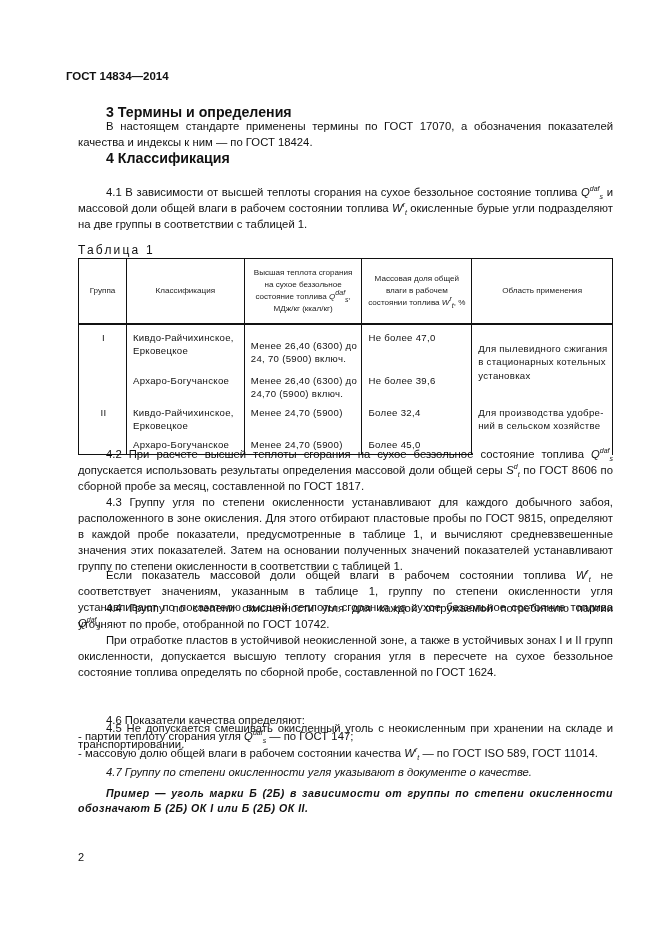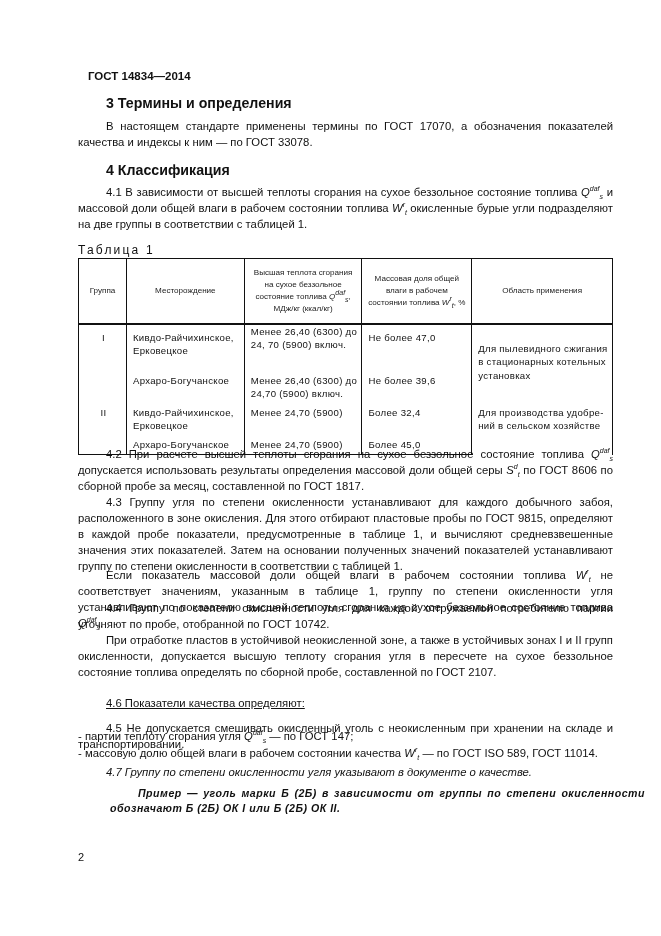--- a/index.html
+++ b/index.html
@@ -2,21 +2,21 @@
 <html><head>
 <meta charset="utf-8">
 <style>
   html, body { margin: 0; padding: 0; background: #ffffff; }
   body {
     width: 661px; height: 936px; position: relative; overflow: hidden;
     font-family: "Liberation Sans", "DejaVu Sans", sans-serif;
     color: #111; font-size: 11.3px; line-height: 1.42;
   }
   .abs { position: absolute; }
-  .doc-header { left: 88px; top: 68px; font-weight: bold; font-size: 11.5px; text-align: center; }
+  .doc-header { left: 66px; top: 68px; font-weight: bold; font-size: 11.5px; text-align: center; }
   .h2 { font-weight: bold; font-size: 14.2px; left: 106px; }
   .para { left: 78px; width: 535px; text-align: justify; text-align-last: left; }
   .ind { text-indent: 28px; }
   sup, sub { font-size: 7px; line-height: 0; font-style: italic; }
   .it { font-style: italic; }
   .table-caption { left: 78px; top: 242px; font-size: 12px; letter-spacing: 2.2px; }
   table.t1 {
     position: absolute; left: 78px; top: 258px; width: 535px;
     border-collapse: collapse; font-size: 9.6px; line-height: 1.4;
   }
@@ -32,50 +32,50 @@
   table.t1 tr.last td { border-bottom: 1.2px solid #111; }
   table.t1 td.grp { text-align: center; }
   .example { font-weight: bold; font-style: italic; font-size: 10.6px; letter-spacing: 0.5px; }
   .page-num { left: 78px; top: 850px; font-size: 11px; }
 </style>
 </head>
 <body>
 
 <div class="abs doc-header">ГОСТ 14834—2014</div>
 
-<div class="abs h2" style="top:93px;">3  Термины и определения</div>
-<div class="abs para ind" style="top:118px;">В настоящем стандарте применены термины по ГОСТ 17070, а обозначения показателей качества и индексы к ним — по ГОСТ 33078.</div>
+<div class="abs h2" style="top:102px;">3  Термины и определения</div>
+<div class="abs para ind" style="top:118px;">В настоящем стандарте применены термины по ГОСТ 17070, а обозначения показателей качества и индексы к ним — по ГОСТ 18424.</div>
 
-<div class="abs h2" style="top:160px;">4  Классификация</div>
+<div class="abs h2" style="top:148px;">4  Классификация</div>
 <div class="abs para ind" style="top:184px;"><span>4.1  В зависимости от высшей теплоты сгорания на сухое беззольное состояние топлива </span><span class="it">Q</span><sup>daf</sup><sub>s</sub><span> и массовой доли общей влаги в рабочем состоянии топлива </span><span class="it">W</span><sup>r</sup><sub>t</sub><span> окисленные бурые угли подразделяют на две группы в соответствии с таблицей 1.</span></div>
 
 <div class="abs table-caption">Таблица 1</div>
 
 <table class="t1">
   <colgroup>
     <col style="width:48px">
       <col style="width:118px">
       <col style="width:118px">
       <col style="width:110px">
       <col style="width:141px">
   </colgroup>
   <thead>
     <tr>
       <th>Группа</th>
-      <th>Месторождение</th>
+      <th>Классификация</th>
       <th><span>Высшая теплота сгорания на сухое беззольное состояние топлива </span><span class="it">Q</span><sup>daf</sup><sub>s</sub><span>, МДж/кг (ккал/кг)</span></th>
       <th><span>Массовая доля общей влаги в рабочем состоянии топлива </span><span class="it">W</span><sup>r</sup><sub>t</sub><span>, %</span></th>
       <th>Область применения</th>
     </tr>
   </thead>
   <tbody>
     <tr style="height:48px">
       <td class="grp" style="padding-top:6px">I</td>
       <td style="padding-top:6px">Кивдо-Райчихинское, Ерковецкое</td>
-      <td style="padding-top:0">Менее 26,40 (6300) до 24, 70 (5900) включ.</td>
+      <td style="padding-top:14px">Менее 26,40 (6300) до 24, 70 (5900) включ.</td>
       <td style="padding-top:6px">Не более 47,0</td>
       <td rowspan="2" style="padding-top:17px">Для пылевидного сжигания в стационарных котельных установках</td>
     </tr>
     <tr style="height:30px">
       <td class="grp"></td>
       <td>Архаро-Богучанское</td>
       <td>Менее 26,40 (6300) до 24,70 (5900) включ.</td>
       <td>Не более 39,6</td>
     </tr>
     <tr style="height:28px">
@@ -94,24 +94,24 @@
   </tbody>
 </table>
 
 <div class="abs para ind" style="top:446px;"><span>4.2  При расчете высшей теплоты сгорания на сухое беззольное состояние топлива </span><span class="it">Q</span><sup>daf</sup><sub>s</sub><span> допускается использовать результаты определения массовой доли общей серы </span><span class="it">S</span><sup>d</sup><sub>t</sub><span> по ГОСТ 8606 по сборной пробе за месяц, составленной по ГОСТ 1817.</span></div>
 
 <div class="abs para ind" style="top:494px;">4.3  Группу угля по степени окисленности устанавливают для каждого добычного забоя, расположенного в зоне окисления. Для этого отбирают пластовые пробы по ГОСТ 9815, определяют в каждой пробе показатели, предусмотренные в таблице 1, и вычисляют средневзвешенные значения этих показателей. Затем на основании полученных значений показателей устанавливают группу по степени окисленности в соответствии с таблицей 1.</div>
 
 <div class="abs para ind" style="top:567px;"><span>Если показатель массовой доли общей влаги в рабочем состоянии топлива </span><span class="it">W</span><sup>r</sup><sub>t</sub><span> не соответствует значениям, указанным в таблице 1, группу по степени окисленности угля устанавливают по показателю высшей теплоты сгорания на сухое беззольное состояние топлива </span><span class="it">Q</span><sup>daf</sup><sub>s</sub><span>.</span></div>
 
 <div class="abs para ind" style="top:600px;">4.4  Группу по степени окисленности угля для каждой отгружаемой потребителю партии уточняют по пробе, отобранной по ГОСТ 10742.</div>
-<div class="abs para ind" style="top:632px;">При отработке пластов в устойчивой неокисленной зоне, а также в устойчивых зонах I и II групп окисленности, допускается высшую теплоту сгорания угля в пересчете на сухое беззольное состояние топлива определять по сборной пробе, составленной по ГОСТ 2107.</div>
+<div class="abs para ind" style="top:632px;">При отработке пластов в устойчивой неокисленной зоне, а также в устойчивых зонах I и II групп окисленности, допускается высшую теплоту сгорания угля в пересчете на сухое беззольное состояние топлива определять по сборной пробе, составленной по ГОСТ 1624.</div>
 <div class="abs para ind" style="top:720px;">4.5  Не допускается смешивать окисленный уголь с неокисленным при хранении на складе и транспортировании.</div>
 
-<div class="abs para ind" style="top:695px;text-decoration:underline;">4.6  Показатели качества определяют:</div>
+<div class="abs para ind" style="top:712px;">4.6  Показатели качества определяют:</div>
 <div class="abs para" style="top:728px;"><span>- партии теплоту сгорания угля </span><span class="it">Q</span><sup>daf</sup><sub>s</sub><span> — по ГОСТ 147;</span></div>
 <div class="abs para" style="top:745px;"><span>- массовую долю общей влаги в рабочем состоянии качества </span><span class="it">W</span><sup>r</sup><sub>t</sub><span> — по ГОСТ ISO 589, ГОСТ 11014.</span></div>
 
 <div class="abs para ind" style="top:764px;font-style:italic;">4.7  Группу по степени окисленности угля указывают в документе о качестве.</div>
 
-<div class="abs para ind example" style="top:786px;margin-left:32px;">Пример — уголь марки Б (2Б) в зависимости от группы по степени окисленности обозначают Б (2Б) ОК I или Б (2Б) ОК II.</div>
+<div class="abs para ind example" style="top:786px;">Пример — уголь марки Б (2Б) в зависимости от группы по степени окисленности обозначают Б (2Б) ОК I или Б (2Б) ОК II.</div>
 
 <div class="abs page-num">2</div>
 
 </body></html>

